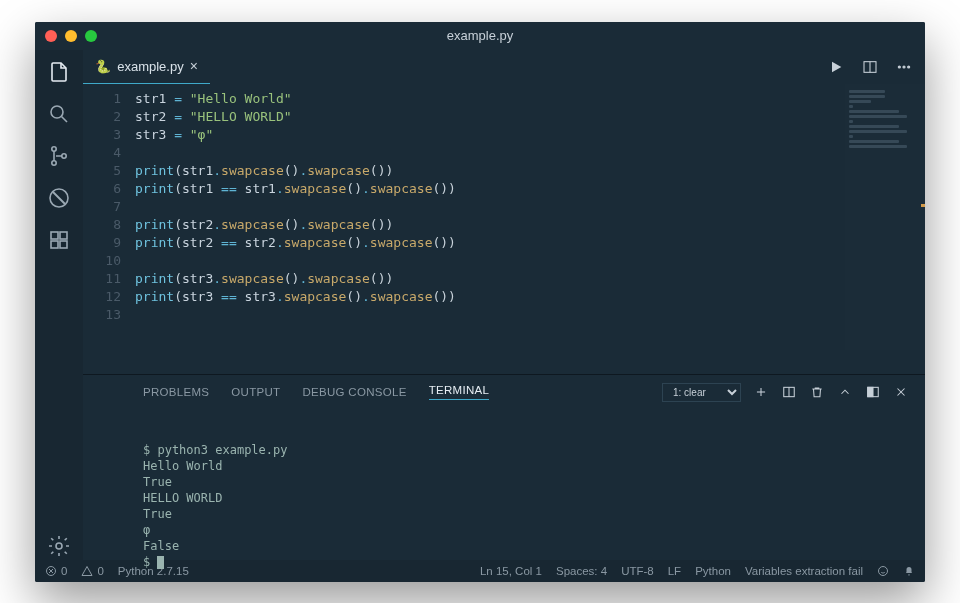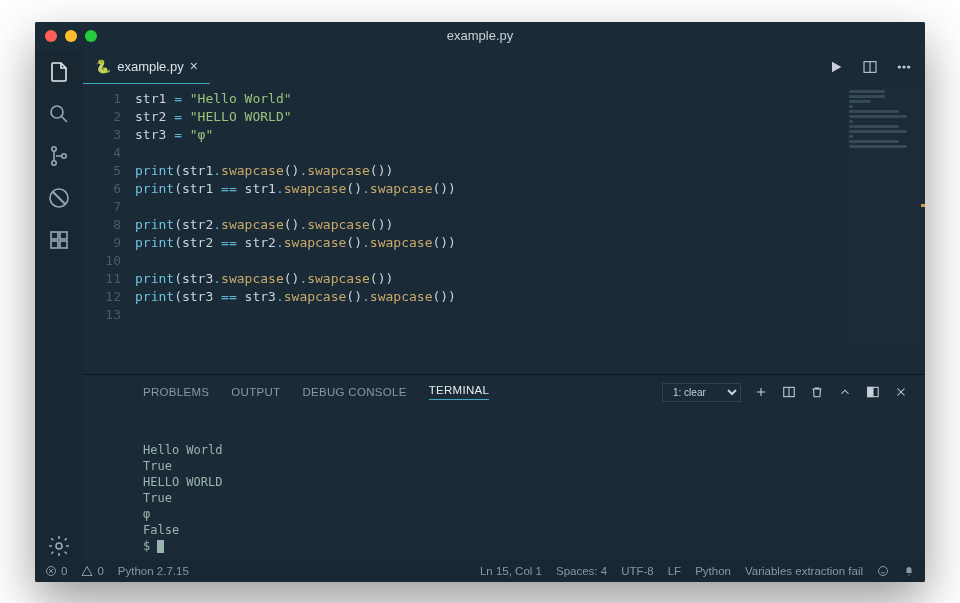--- a/index.html
+++ b/index.html
@@ -336,21 +336,21 @@
               </span>
             <span class="pico">
                 <svg viewBox="0 0 24 24">
                   <line x1="6" y1="6" x2="18" y2="18"></line>
                   <line x1="6" y1="18" x2="18" y2="6"></line>
                 </svg>
               </span>
           </div>
         </div>
         <div class="terminal" id="terminal">
-          <div>Hello World</div><div>True</div><div>HELLO WORLD</div><div>True</div><div>φ</div><div>False</div><div>$ <span class="term-cursor"></span></div>
+          <div>$ python3 example.py</div><div>Hello World</div><div>True</div><div>HELLO WORLD</div><div>True</div><div>φ</div><div>False</div><div>$ <span class="term-cursor"></span></div>
         </div>
       </div>
     </div>
   </div>
 
   <div class="statusbar">
     <span class="sect">
       <svg viewBox="0 0 24 24">
           <circle cx="12" cy="12" r="9"></circle>
           <line x1="8" y1="8" x2="16" y2="16"></line>

